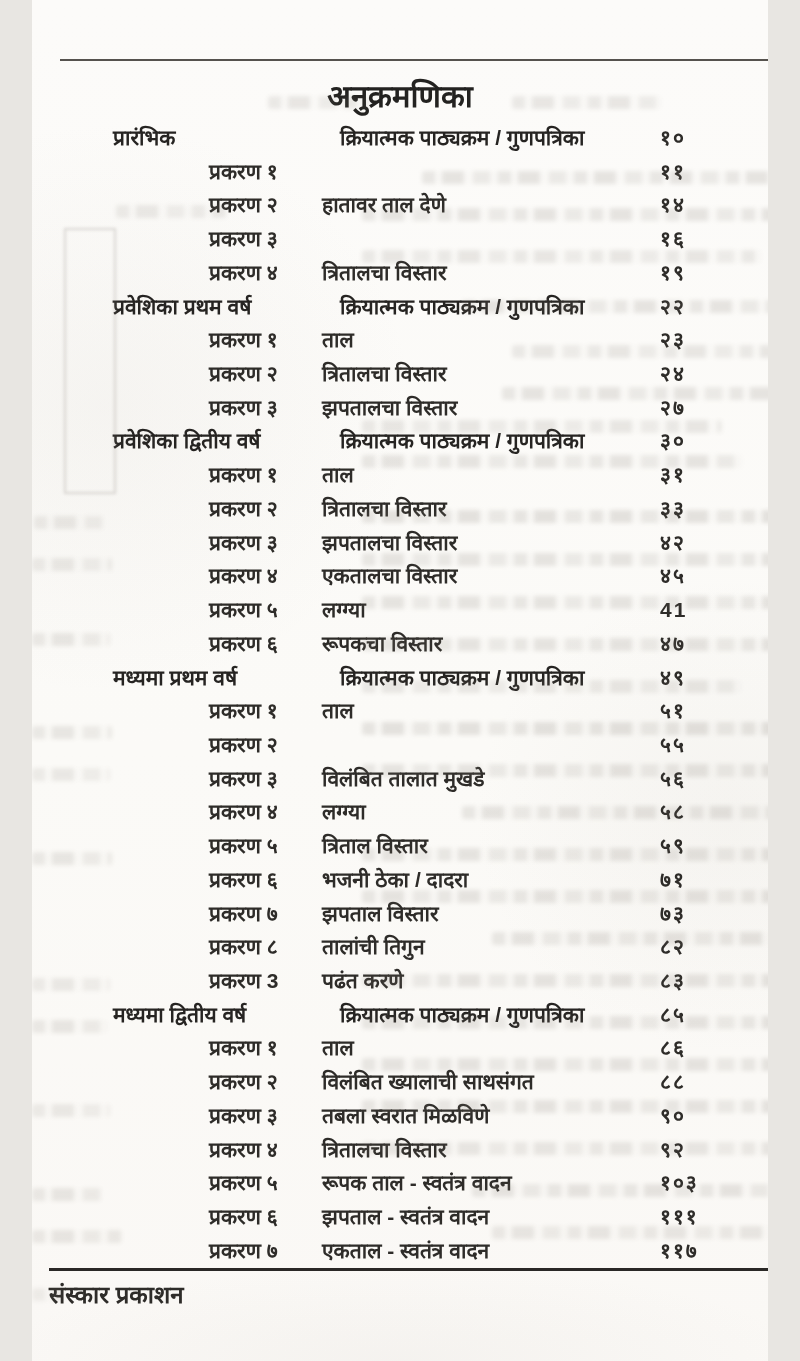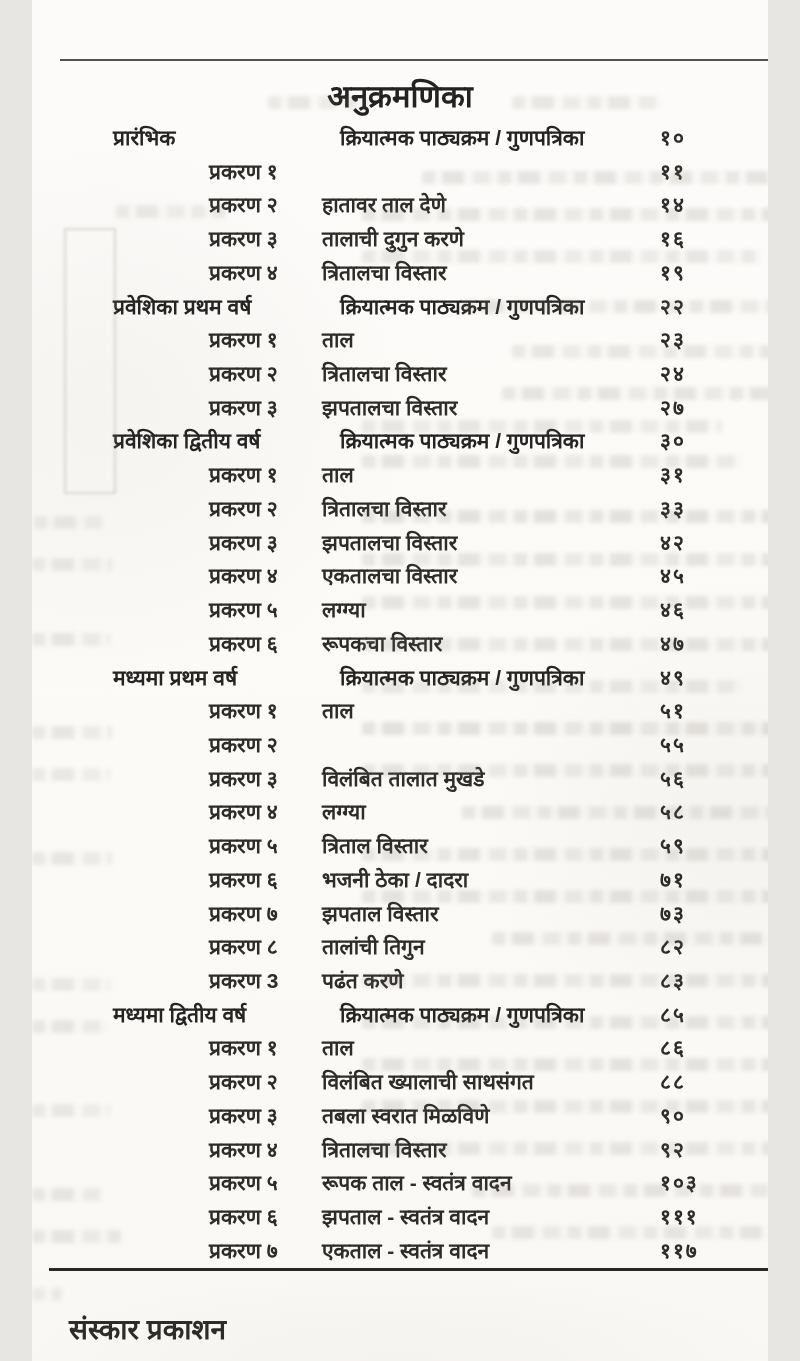--- a/index.html
+++ b/index.html
@@ -35,23 +35,22 @@
   .row--section .c1 { left:81px;  color:#262422; }
   .row--chapter .c1 { left:177px; }
   .row--chapter .c2 { left:290px; }
   .row--section .c2 { left:308px; color:#262422; }
   .toc-row .c3 { left:628px; letter-spacing:2px; }
   .footer-rule {
     position:absolute; left:17px; top:1268px; width:766px; height:2.5px;
     background:#2a2826;
   }
   .footer-pub {
-    position:absolute; left:17px; top:1309px; font-size:28px; font-weight:bold;
+    position:absolute; left:17px; top:1277px; font-size:24px; font-weight:bold;
     color:#2e2c29;
-    margin-left:20px;
   }
   .footer-page {
     position:absolute; left:757px; top:1280px; font-size:16px; font-weight:bold;
     color:#605c57;
   }
   
   .ghost {
     position:absolute; height:13px; border-radius:3px;
     filter:blur(2.2px); opacity:.55; pointer-events:none;
     background:repeating-linear-gradient(90deg,
@@ -84,21 +83,20 @@
       <span class="c1">प्रकरण १</span>
       <span class="c3">११</span>
     </div>
       <div class="toc-row row--chapter">
       <span class="c1">प्रकरण २</span>
       <span class="c2">हातावर ताल देणे</span>
       <span class="c3">१४</span>
     </div>
       <div class="toc-row row--chapter">
       <span class="c1">प्रकरण ३</span>
-      <span class="c2">तालाची दुगुन करणे</span>
       <span class="c3">१६</span>
     </div>
       <div class="toc-row row--chapter">
       <span class="c1">प्रकरण ४</span>
       <span class="c2">त्रितालचा विस्तार</span>
       <span class="c3">१९</span>
     </div>
       <div class="toc-row row--section">
       <span class="c1">प्रवेशिका प्रथम वर्ष</span>
       <span class="c2">क्रियात्मक पाठ्यक्रम / गुणपत्रिका</span>
@@ -140,21 +138,21 @@
       <span class="c3">४२</span>
     </div>
       <div class="toc-row row--chapter">
       <span class="c1">प्रकरण ४</span>
       <span class="c2">एकतालचा विस्तार</span>
       <span class="c3">४५</span>
     </div>
       <div class="toc-row row--chapter">
       <span class="c1">प्रकरण ५</span>
       <span class="c2">लग्ग्या</span>
-      <span class="c3">४६</span>
+      <span class="c3">41</span>
     </div>
       <div class="toc-row row--chapter">
       <span class="c1">प्रकरण ६</span>
       <span class="c2">रूपकचा विस्तार</span>
       <span class="c3">४७</span>
     </div>
       <div class="toc-row row--section">
       <span class="c1">मध्यमा प्रथम वर्ष</span>
       <span class="c2">क्रियात्मक पाठ्यक्रम / गुणपत्रिका</span>
       <span class="c3">४९</span>

